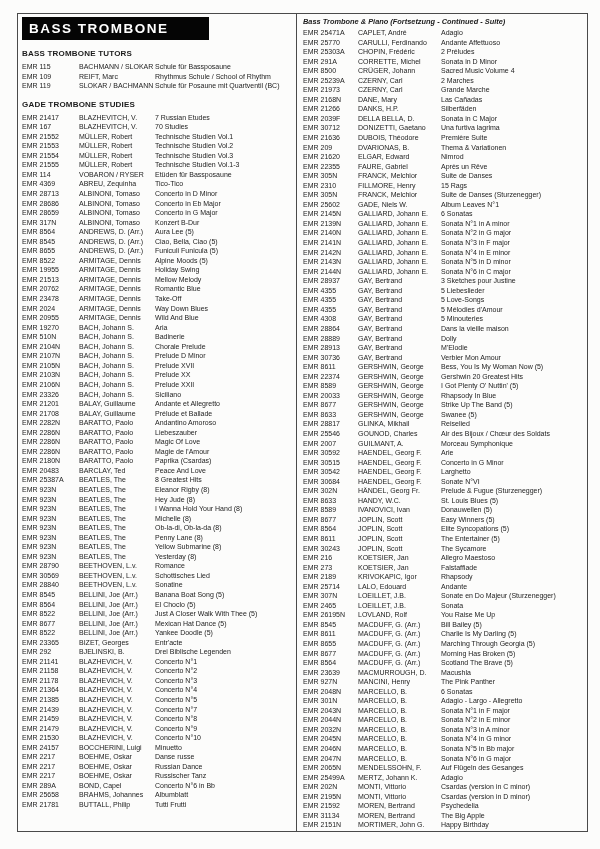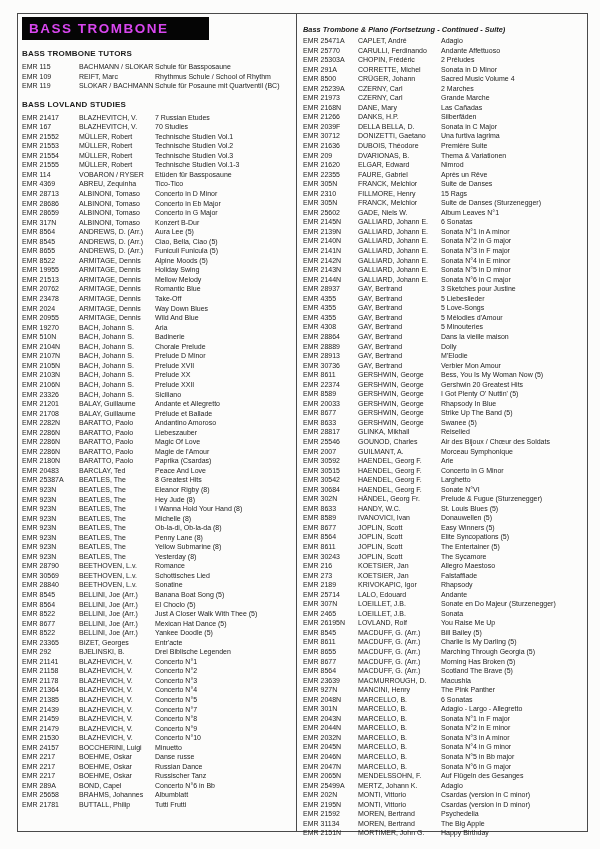--- a/index.html
+++ b/index.html
@@ -6,25 +6,25 @@
   .sheet {
     position:relative; width:600px; height:849px; background:#fcfcfb;
     font-family:"Liberation Sans", sans-serif; color:#1c1c1c; overflow:hidden;
     margin:0 auto;
   }
   .frame { position:absolute; left:17px; top:13px; width:569px; height:817px; border:1px solid #4a4a4a; }
   .divider { position:absolute; left:296px; top:13px; width:1px; height:818px; background:#4a4a4a; }
   .col-left  { position:absolute; left:22px; top:16px; width:270px; }
   .col-right { position:absolute; left:303px; top:17px; width:280px; }
   .title-bar {
-    background:#050505; color:#d946ef; font-weight:bold; font-size:13.5px;
+    background:#050505; color:#ffffff; font-weight:bold; font-size:13.5px;
     letter-spacing:1.5px; padding:4px 8px 4px 7px; width:172px; margin:1px 0 4px 0;
   }
   .sec-heading { font-weight:bold; font-size:8px; letter-spacing:.2px; margin:9px 0 4px 0; }
-  .cont-heading { font-weight:bold; font-style:italic; font-size:7.4px; margin:8px 0 2px 0; white-space:nowrap; }
+  .cont-heading { font-weight:bold; font-style:italic; font-size:7.4px; margin:0 0 2px 0; white-space:nowrap; }
   .row { display:flex; font-size:7px; line-height:9.55px; white-space:nowrap; }
   .row .c0 { width:57px; flex:none; }
   .row .c1 { width:76px; flex:none; }
   .row .c2 { flex:1; overflow:hidden; }
   .col-right .row .c0 { width:55px; }
   .col-right .row .c1 { width:83px; }
 </style>
 </head>
 <body>
 
@@ -50,21 +50,21 @@
           </div>
           <div class="row">
             <span class="c0">EMR 119</span>
             <span class="c1">SLOKAR / BACHMANN</span>
             <span class="c2">Schule für Posaune mit Quartventil (BC)</span>
           </div>
         </div>
     </div>
 
     <div>
-      <div class="sec-heading">BASS LOVLAND STUDIES</div>
+      <div class="sec-heading">GADE TROMBONE STUDIES</div>
       <div class="rows">
           <div class="row">
             <span class="c0">EMR 21417</span>
             <span class="c1">BLAZHEVITCH, V.</span>
             <span class="c2">7 Russian Etudes</span>
           </div>
           <div class="row">
             <span class="c0">EMR 167</span>
             <span class="c1">BLAZHEVITCH, V.</span>
             <span class="c2">70 Studies</span>

